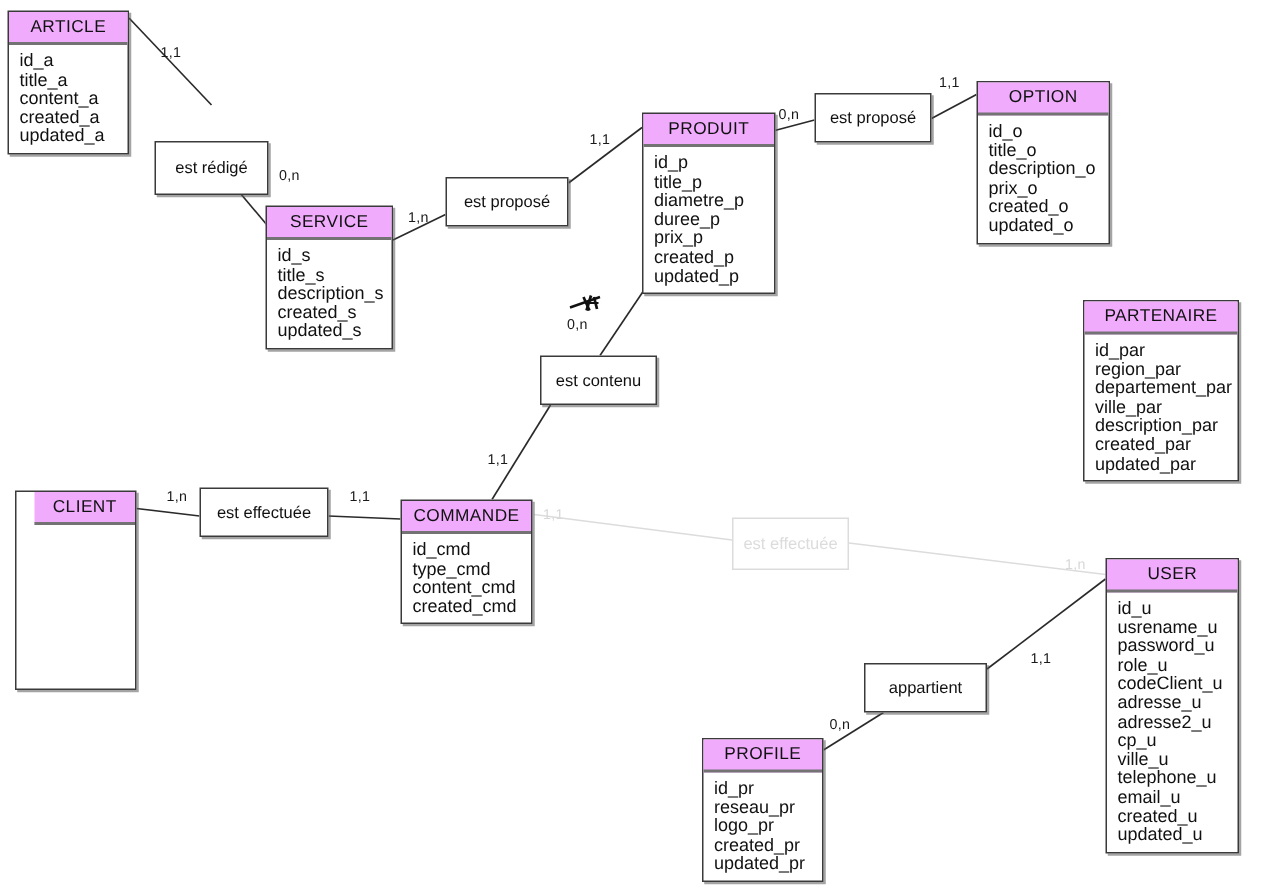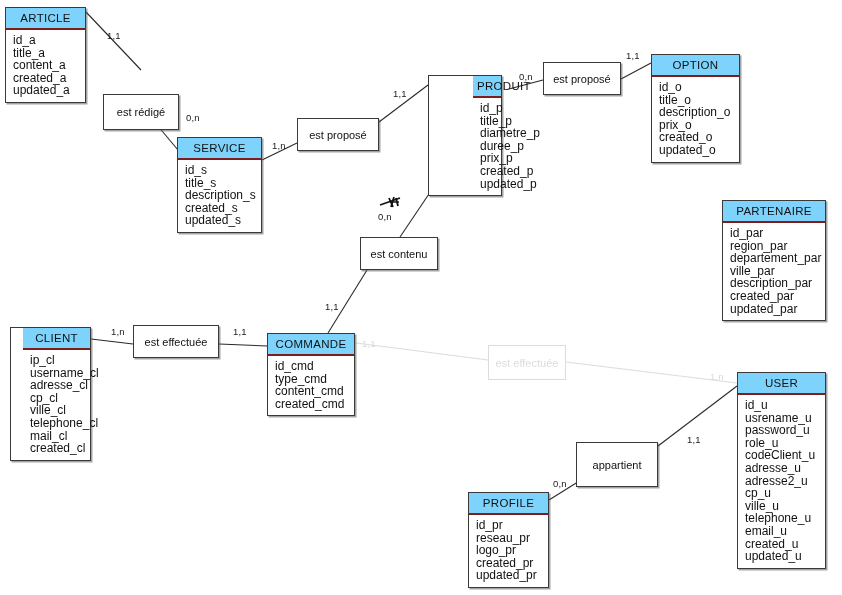--- a/index.html
+++ b/index.html
@@ -33,22 +33,22 @@
     border: 1px solid #3a3a3a;
     box-shadow: 1.5px 1.5px 0 0 rgba(90,90,90,0.55);
   }
   .entity .ent-title {
     box-sizing: border-box;
     text-align: center;
     font-size: 11.5px;
     color: #111111;
     letter-spacing: 0.3px;
     padding: 4px 4px 4px 4px;
-    border-bottom: 2px solid #7f1d1d;
-    background: #7dd3fc;
+    border-bottom: 2px solid #737373;
+    background: #f0abfc;
     white-space: nowrap;
   }
   .entity .ent-fields {
     box-sizing: border-box;
     padding: 4px 0 5px 7px;
   }
   .entity .ent-fields .fld {
     font-size: 12px;
     line-height: 12.6px;
     color: #111111;
@@ -129,21 +129,21 @@
       <div class="entity" style="left: 177px; top: 137px; width: 85px; min-height: 94px;">
         <div class="ent-title">SERVICE</div>
         <div class="ent-fields">
           <div class="fld">id_s</div>
           <div class="fld">title_s</div>
           <div class="fld">description_s</div>
           <div class="fld">created_s</div>
           <div class="fld">updated_s</div>
         </div>
       </div>
-      <div class="entity" style="left: 428px; top: 75px; width: 74px; min-height: 110px; padding-left: 44px;">
+      <div class="entity" style="left: 428px; top: 75px; width: 89px; min-height: 110px;">
         <div class="ent-title">PRODUIT</div>
         <div class="ent-fields">
           <div class="fld">id_p</div>
           <div class="fld">title_p</div>
           <div class="fld">diametre_p</div>
           <div class="fld">duree_p</div>
           <div class="fld">prix_p</div>
           <div class="fld">created_p</div>
           <div class="fld">updated_p</div>
         </div>
@@ -166,30 +166,20 @@
           <div class="fld">region_par</div>
           <div class="fld">departement_par</div>
           <div class="fld">ville_par</div>
           <div class="fld">description_par</div>
           <div class="fld">created_par</div>
           <div class="fld">updated_par</div>
         </div>
       </div>
       <div class="entity" style="left: 10px; top: 327px; width: 81px; min-height: 133px; padding-left: 12px;">
         <div class="ent-title">CLIENT</div>
-        <div class="ent-fields">
-          <div class="fld">ip_cl</div>
-          <div class="fld">username_cl</div>
-          <div class="fld">adresse_cl</div>
-          <div class="fld">cp_cl</div>
-          <div class="fld">ville_cl</div>
-          <div class="fld">telephone_cl</div>
-          <div class="fld">mail_cl</div>
-          <div class="fld">created_cl</div>
-        </div>
       </div>
       <div class="entity" style="left: 267px; top: 333px; width: 88px; min-height: 80px;">
         <div class="ent-title">COMMANDE</div>
         <div class="ent-fields">
           <div class="fld">id_cmd</div>
           <div class="fld">type_cmd</div>
           <div class="fld">content_cmd</div>
           <div class="fld">created_cmd</div>
         </div>
       </div>
@@ -232,21 +222,21 @@
       </div>
       <div class="relation" style="left: 360px; top: 237px; width: 78px; height: 33px; justify-content: center;">
         <span>est contenu</span>
       </div>
       <div class="relation" style="left: 133px; top: 325px; width: 86px; height: 33px;">
         <span>est effectuée</span>
       </div>
       <div class="relation ghost" style="left: 488px; top: 345px; width: 78px; height: 35px;">
         <span>est effectuée</span>
       </div>
-      <div class="relation" style="left: 576px; top: 442px; width: 82px; height: 45px;">
+      <div class="relation" style="left: 576px; top: 442px; width: 82px; height: 33px;">
         <span>appartient</span>
       </div>
       <div class="card" style="left: 107px; top: 30px;">1,1</div>
       <div class="card" style="left: 186px; top: 112px;">0,n</div>
       <div class="card" style="left: 272px; top: 140px;">1,n</div>
       <div class="card" style="left: 393px; top: 88px;">1,1</div>
       <div class="card" style="left: 519px; top: 71px;">0,n</div>
       <div class="card" style="left: 626px; top: 50px;">1,1</div>
       <div class="card" style="left: 378px; top: 211px;">0,n</div>
       <div class="card" style="left: 325px; top: 301px;">1,1</div>

